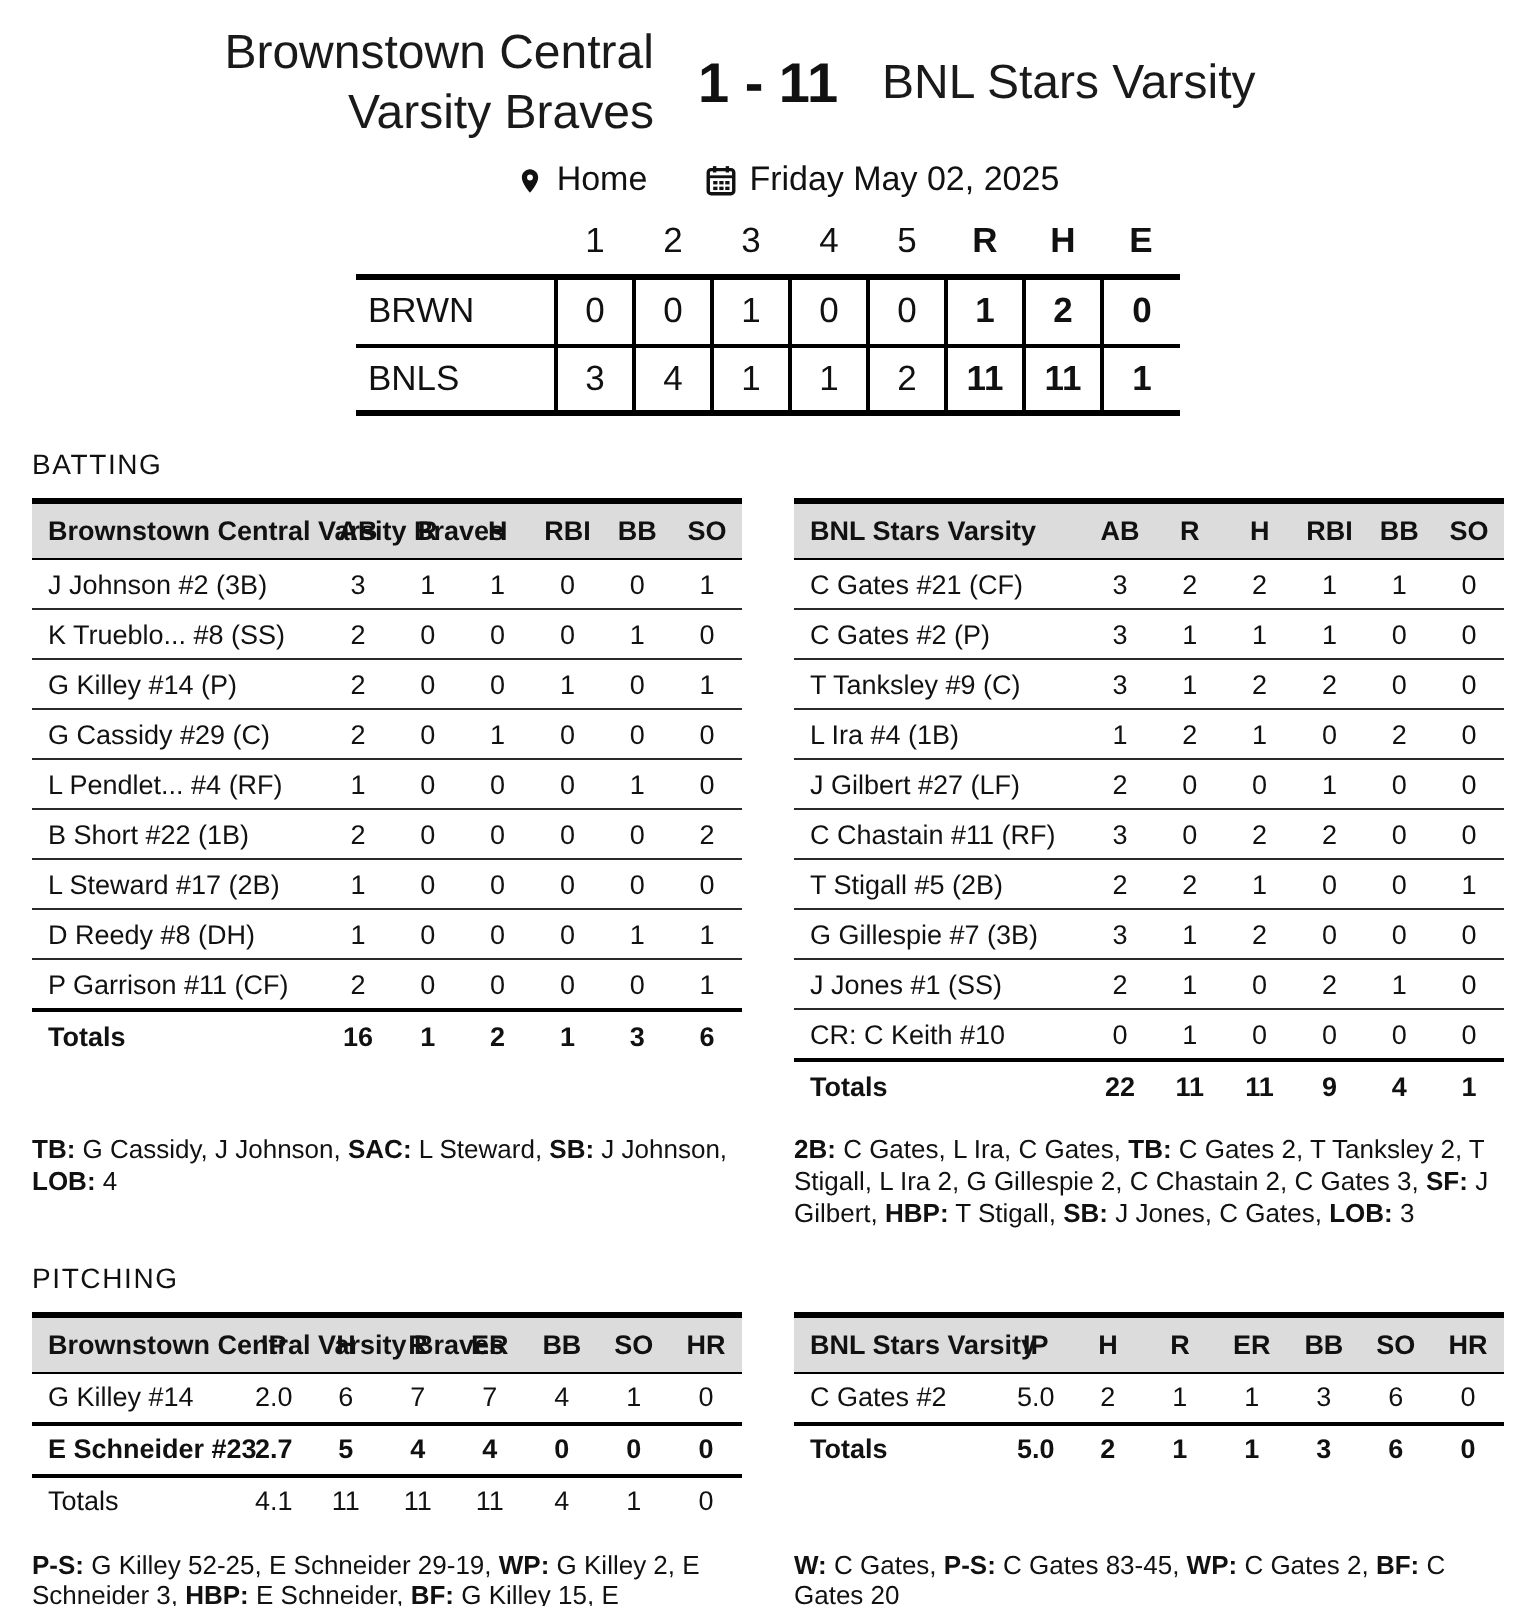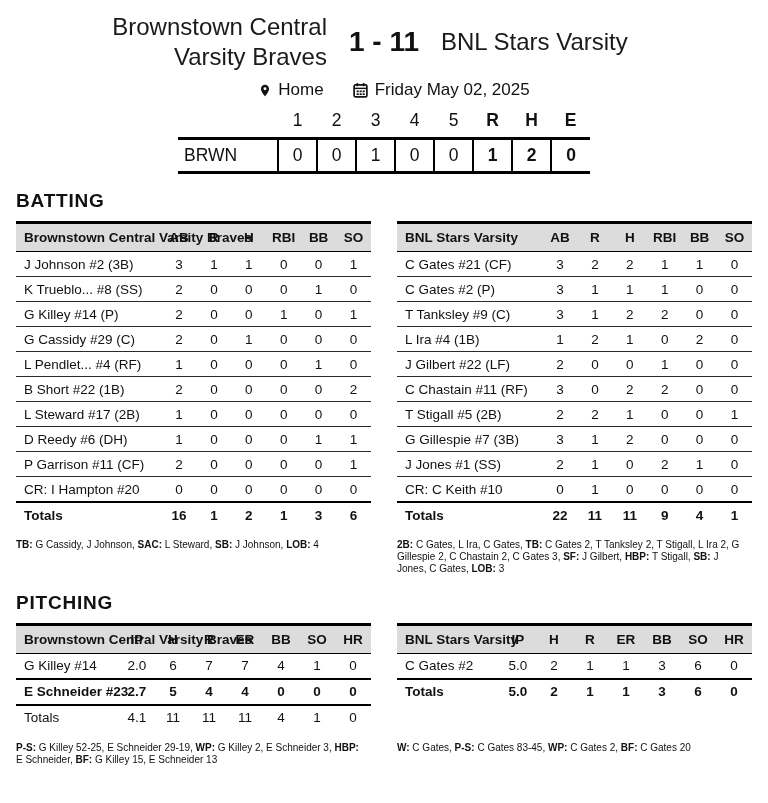--- a/index.html
+++ b/index.html
@@ -27,23 +27,23 @@
   .linescore th { font-weight: 400; padding: 2px 0 6px; text-align: center; }
   .linescore th.rhe, .linescore td.rhe { font-weight: 700; }
   .linescore tbody { border-top: 3px solid #000; border-bottom: 3px solid #000; }
   .linescore tbody tr + tr td { border-top: 2px solid #000; }
   .linescore td { width: 39px; height: 34px; text-align: center; }
   .linescore td.team { width: 100px; text-align: left; padding-left: 6px; margin-left: 15px; }
   .linescore td:not(.team) { border-left: 2px solid #000; }
 
   
   .section { padding: 0 16px; }
-  .section-label { font-size: 19px; letter-spacing: 0.8px; margin: 16px 0 9px; font-weight: 700; }
+  .section-label { font-size: 14px; letter-spacing: 0.8px; margin: 16px 0 9px; font-weight: 400; }
   .tables-grid { display: grid; grid-template-columns: 1fr 1fr; column-gap: 26px; align-items: start; }
-  .notes { font-size: 10px; line-height: 1.22; margin-top: 12px; padding-right: 4px; }
+  .notes { font-size: 13px; line-height: 1.22; margin-top: 12px; padding-right: 4px; }
   .notes b { font-weight: 700; }
 
   
   table.stats { width: 100%; border-collapse: collapse; table-layout: fixed; font-size: 13.5px; }
   .stats thead th {
     background: #dcdcdc;
     border-top: 3px solid #000;
     border-bottom: 1.5px solid #000;
     font-weight: 700; padding: 6px 0; 
   }
@@ -113,20 +113,31 @@
           <td class="team">BRWN</td>
           <td>0</td>
           <td>0</td>
           <td>1</td>
           <td>0</td>
           <td>0</td>
           <td class=" rhe">1</td>
           <td class=" rhe">2</td>
           <td class=" rhe">0</td>
         </tr>
+        <tr>
+          <td class="team">BNLS</td>
+          <td>3</td>
+          <td>4</td>
+          <td>1</td>
+          <td>1</td>
+          <td>2</td>
+          <td class=" rhe">11</td>
+          <td class=" rhe">11</td>
+          <td class=" rhe">1</td>
+        </tr>
       </tbody>
     </table>
 </div>
 
 <div class="section">
   <div class="section-label">BATTING</div>
   <div class="tables-grid">
     <table class="stats batting">
         <thead>
           <tr>
@@ -197,45 +208,36 @@
           <tr>
             <td class="name-col"><span class="name">L Steward #17 (2B)</span></td>
             <td>1</td>
             <td>0</td>
             <td>0</td>
             <td>0</td>
             <td>0</td>
             <td>0</td>
           </tr>
           <tr>
-            <td class="name-col"><span class="name">D Reedy #6 (DH)</span></td>
+            <td class="name-col"><span class="name">D Reedy #8 (DH)</span></td>
             <td>1</td>
             <td>0</td>
             <td>0</td>
             <td>0</td>
             <td>1</td>
             <td>1</td>
           </tr>
           <tr>
             <td class="name-col"><span class="name">P Garrison #11 (CF)</span></td>
             <td>2</td>
             <td>0</td>
             <td>0</td>
             <td>0</td>
             <td>0</td>
             <td>1</td>
-          </tr>
-          <tr>
-            <td class="name-col"><span class="name">CR: I Hampton #20</span></td>
-            <td>0</td>
-            <td>0</td>
-            <td>0</td>
-            <td>0</td>
-            <td>0</td>
-            <td>0</td>
           </tr>
           <tr class="bold thick-top">
             <td class="name-col"><span class="name">Totals</span></td>
             <td>16</td>
             <td>1</td>
             <td>2</td>
             <td>1</td>
             <td>3</td>
             <td>6</td>
           </tr>
@@ -284,21 +286,21 @@
           <tr>
             <td class="name-col"><span class="name">L Ira #4 (1B)</span></td>
             <td>1</td>
             <td>2</td>
             <td>1</td>
             <td>0</td>
             <td>2</td>
             <td>0</td>
           </tr>
           <tr>
-            <td class="name-col"><span class="name">J Gilbert #22 (LF)</span></td>
+            <td class="name-col"><span class="name">J Gilbert #27 (LF)</span></td>
             <td>2</td>
             <td>0</td>
             <td>0</td>
             <td>1</td>
             <td>0</td>
             <td>0</td>
           </tr>
           <tr>
             <td class="name-col"><span class="name">C Chastain #11 (RF)</span></td>
             <td>3</td>

